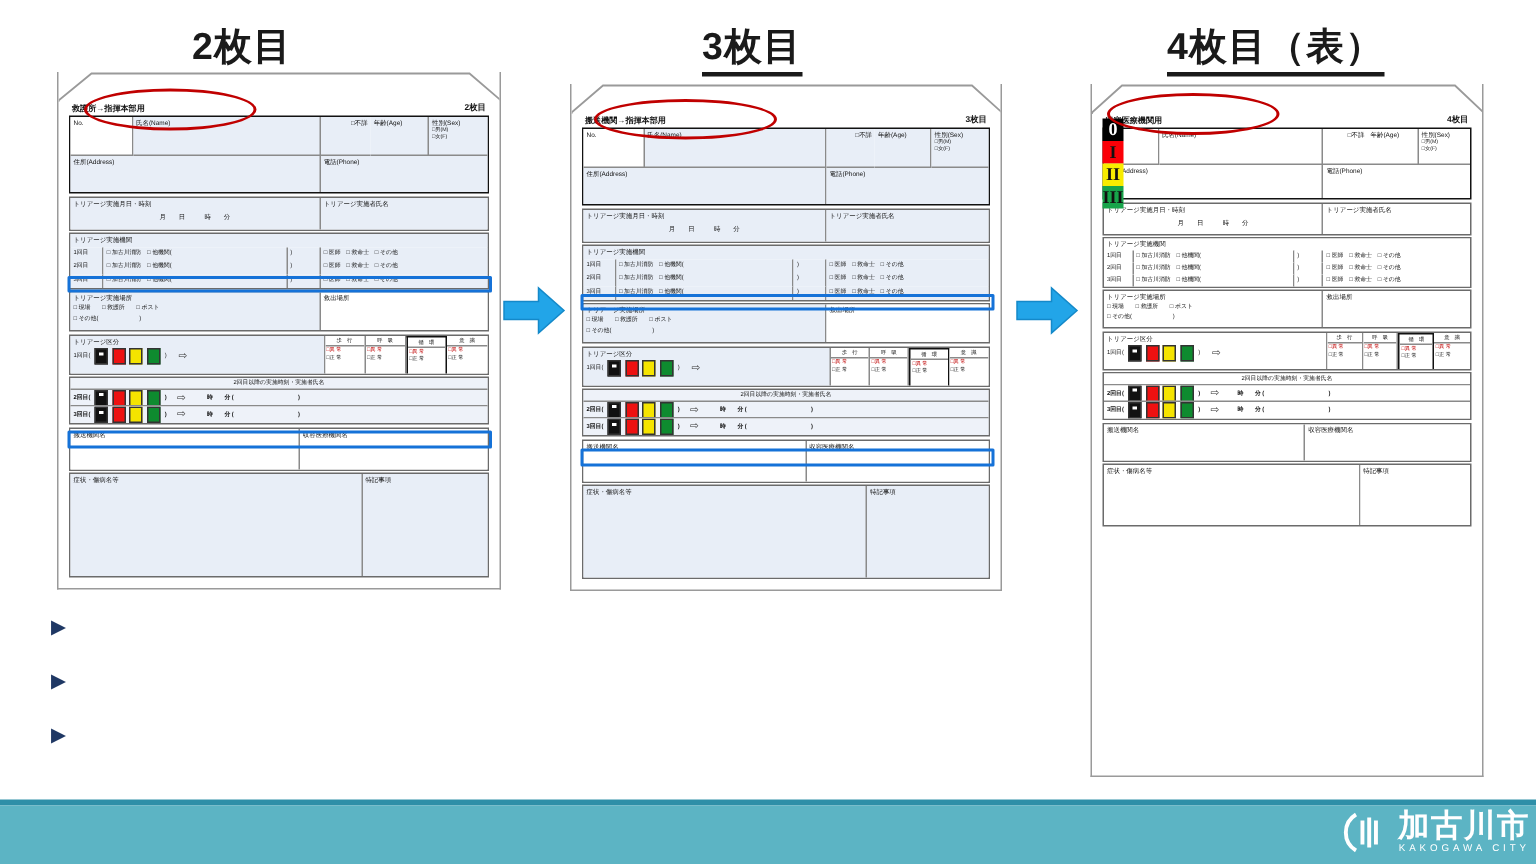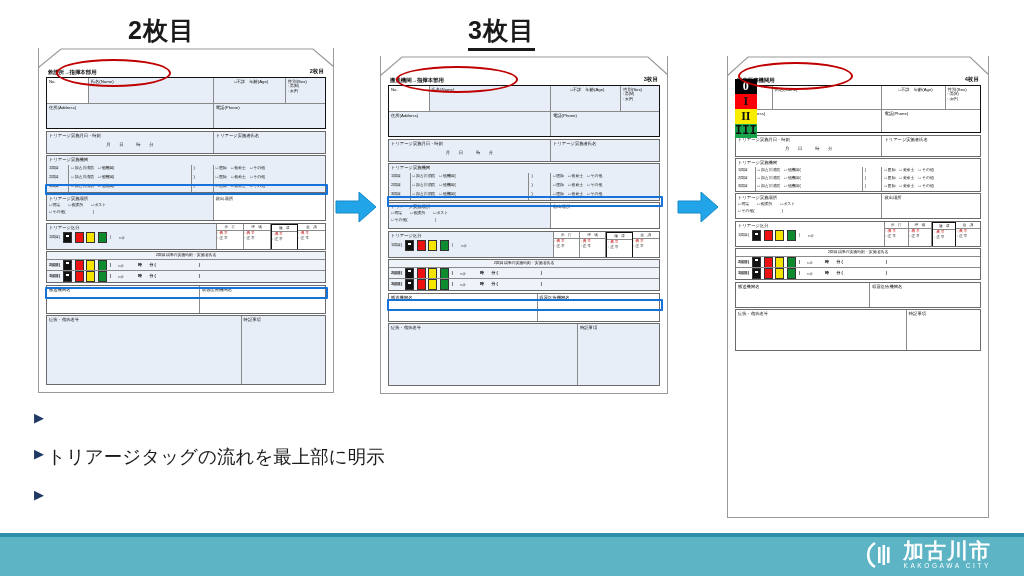--- a/index.html
+++ b/index.html
@@ -125,33 +125,34 @@
     margin-bottom:16px;
     white-space:nowrap;
   }
   .bullet .tri{
     color:#1f3864;font-size:13px;line-height:1.55;margin-right:3px;
   }
 
   
   .footer-line{position:absolute;left:0;right:0;top:533px;height:4px;background:#2e8fa8;}
   .footer{position:absolute;left:0;right:0;top:537px;height:39px;background:#5cb4c4;}
-  .logo{position:absolute;right:33px;top:540px;display:flex;align-items:center;gap:7px;}
+  .logo{position:absolute;right:4px;top:540px;display:flex;align-items:center;gap:7px;}
   .logo-mark{width:30px;height:30px;position:relative;}
   .logo-text{display:flex;flex-direction:column;line-height:1;}
   .logo-jp{font-size:21px;font-weight:bold;color:#ffffff;letter-spacing:1px;}
   .logo-en{font-size:6.5px;color:#ffffff;letter-spacing:2.6px;margin-top:2px;text-align:right;}
 </style>
 </head>
 <body>
 
 <div class="slide">
 
   <div class="col-title" style="left:128px;top:14px;">2枚目</div>
   <div class="col-title" style="left:468px;top:14px;">3枚目</div>
+  <div class="col-title" style="left:778px;top:14px;">4枚目（表）</div>
 
   <div class="card" style="left:38px;top:48px;width:296px;height:345px;border-top:none;">
     <div class="card-notch">
       <svg width="296" height="20" viewBox="0 0 296 20">
         <path d="M0,20 L0,19 L22,1 L274,1 L295,19 L295,20" fill="none" stroke="#9a9a9a" stroke-width="1.2"></path>
       </svg>
     </div>
     <div class="card-inner">
 
       <div class="card-hdr">
@@ -660,35 +661,34 @@
         <div class="row" style="height:100%;">
           <div class="cell white" style="width:70%;">症状・傷病名等</div>
           <div class="cell white" style="width:30%;">特記事項</div>
         </div>
       </div>
 
       <div class="legend" style="margin-top:4px;flex:1;">
         <div class="bar bar0" style="flex:1;">0</div>
         <div class="bar bar1" style="flex:1;">I</div>
         <div class="bar bar2" style="flex:1;">II</div>
-        <div class="bar bar3" style="flex:1;font-family:Liberation Mono, monospace;">III</div>
+        <div class="bar bar3" style="flex:1;">III</div>
       </div>
 
     </div>
   </div>
 
   <div class="ellipse" style="left:738px;top:62px;width:115px;height:28px;"></div>
 
   <div class="bullets">
     <div class="bullet">
       <span class="tri">▶</span>
     </div>
     <div class="bullet">
       <span class="tri">▶</span>
-      <span>トリアージタッグの流れを最上部に明示</span>
     </div>
     <div class="bullet">
       <span class="tri">▶</span>
     </div>
   </div>
 
   <div class="footer-line"></div>
   <div class="footer"></div>
   <div class="logo">
     <span class="logo-mark">

